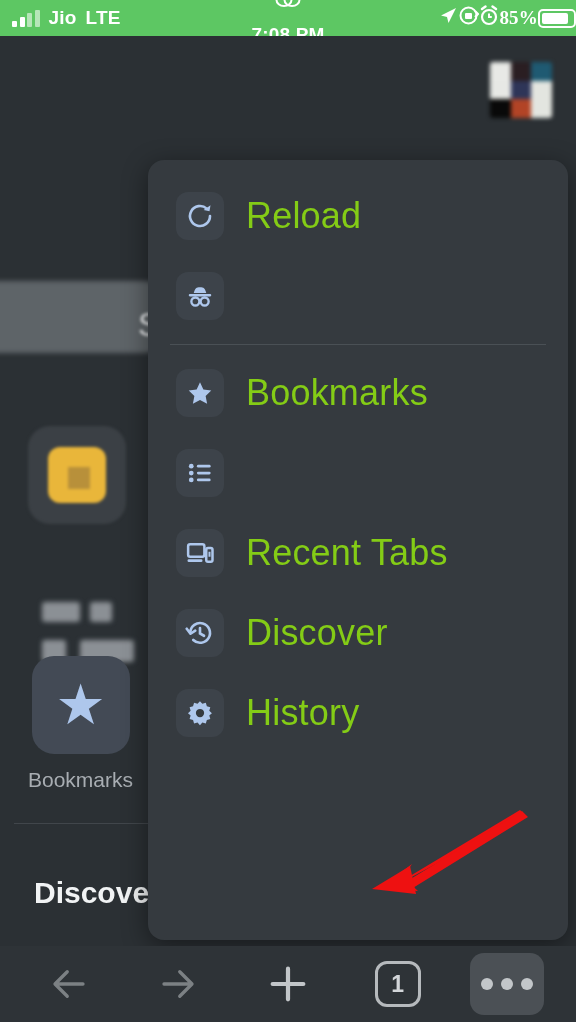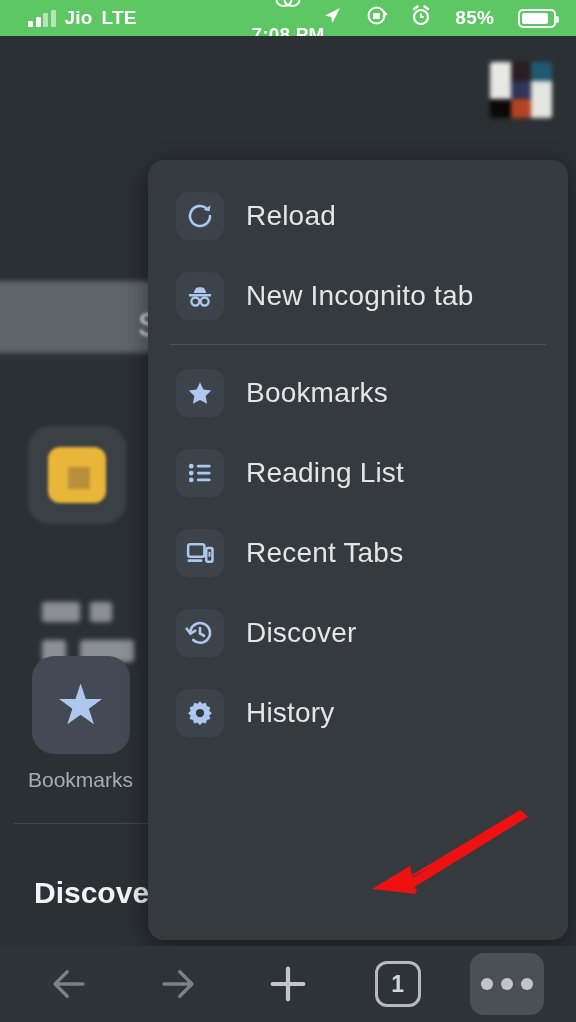--- a/index.html
+++ b/index.html
@@ -31,21 +31,21 @@
     align-items: center;
     color: #ffffff;
     font-size: 19px;
     font-weight: bold;
     letter-spacing: 0.2px;
   }
   .sb-left {
     display: flex;
     align-items: center;
     gap: 9px;
-    padding-left: 28px;
+    padding-left: 12px;
   }
   .signal-bars {
     display: flex;
     align-items: flex-end;
     gap: 2.5px;
     height: 17px;
   }
   .signal-bars i { display: block; width: 5px; background: #ffffff; border-radius: 1px; }
   .signal-bars i:nth-child(1) { height: 6px; }
   .signal-bars i:nth-child(2) { height: 10px; }
@@ -57,24 +57,25 @@
     left: 0; right: 0;
     display: flex;
     align-items: center;
     justify-content: center;
     gap: 10px;
     pointer-events: none;
     flex-direction: column;
   }
   .sb-right {
     position: absolute;
-    right: 20px;
-    display: flex;
-    align-items: center;
-    gap: 24px;
+    right: 0;
+    display: flex;
+    align-items: center;
+    gap: 0;
+    font-family: Liberation Serif, serif;
   }
   .battery {
     position: relative;
     width: 38px; height: 19px;
     border: 2.4px solid #ffffff;
     border-radius: 5px;
     padding: 2px;
   }
   .battery::after {
     content: "";
@@ -208,22 +209,22 @@
     width: 48px; height: 48px;
     border-radius: 12px;
     background: #3d434a;
     display: flex;
     align-items: center;
     justify-content: center;
     flex: 0 0 auto;
   }
   .menu-icon svg { display: block; }
   .menu-label {
-    color: #e5e5e5;
-    font-size: 28px;
+    color: #84cc16;
+    font-size: 36px;
     letter-spacing: .2px;
     white-space: nowrap;
   }
   #menu-divider {
     height: 1px;
     background: #4a5055;
     margin: 8px 22px 8px 22px;
   }
 
   
@@ -378,21 +379,20 @@
 
     <div class="menu-item">
       <span class="menu-icon">
         <svg width="30" height="30" viewBox="0 0 24 24">
           <path d="M7 9.5 C8.2 5.5 9 5 12 5 C15 5 15.8 5.5 17 9.5 Z" fill="#aec7ec"></path>
           <rect x="3" y="10.4" width="18" height="1.9" rx=".9" fill="#aec7ec"></rect>
           <circle cx="8.3" cy="16.4" r="3.2" fill="none" stroke="#aec7ec" stroke-width="1.9"></circle>
           <circle cx="15.7" cy="16.4" r="3.2" fill="none" stroke="#aec7ec" stroke-width="1.9"></circle>
         </svg>
       </span>
-      <span class="menu-label">New Incognito tab</span>
     </div>
 
     <div id="menu-divider"></div>
 
     <div class="menu-item">
       <span class="menu-icon">
         <svg width="30" height="30" viewBox="0 0 24 24">
           <path d="M12 3.4 L14.7 9.1 L21 9.9 L16.5 14.3 L17.7 20.5 L12 17.5 L6.3 20.5 L7.5 14.3 L3 9.9 L9.3 9.1 Z" fill="#aec7ec"></path>
         </svg>
       </span>
@@ -403,21 +403,20 @@
       <span class="menu-icon">
         <svg width="30" height="30" viewBox="0 0 24 24">
           <circle cx="5" cy="6.5" r="1.9" fill="#aec7ec"></circle>
           <circle cx="5" cy="12" r="1.9" fill="#aec7ec"></circle>
           <circle cx="5" cy="17.5" r="1.9" fill="#aec7ec"></circle>
           <rect x="9.5" y="5.4" width="11" height="2.2" rx="1.1" fill="#aec7ec"></rect>
           <rect x="9.5" y="10.9" width="11" height="2.2" rx="1.1" fill="#aec7ec"></rect>
           <rect x="9.5" y="16.4" width="11" height="2.2" rx="1.1" fill="#aec7ec"></rect>
         </svg>
       </span>
-      <span class="menu-label">Reading List</span>
     </div>
 
     <div class="menu-item">
       <span class="menu-icon">
         <svg width="30" height="30" viewBox="0 0 24 24">
           <rect x="2.5" y="5" width="13" height="10" rx="1.6" fill="none" stroke="#aec7ec" stroke-width="2"></rect>
           <rect x="2" y="17" width="12" height="2.2" rx="1.1" fill="#aec7ec"></rect>
           <rect x="17" y="8" width="5" height="11" rx="1.4" fill="none" stroke="#aec7ec" stroke-width="2"></rect>
           <rect x="18.8" y="11" width="1.6" height="4" fill="#aec7ec"></rect>
         </svg>

